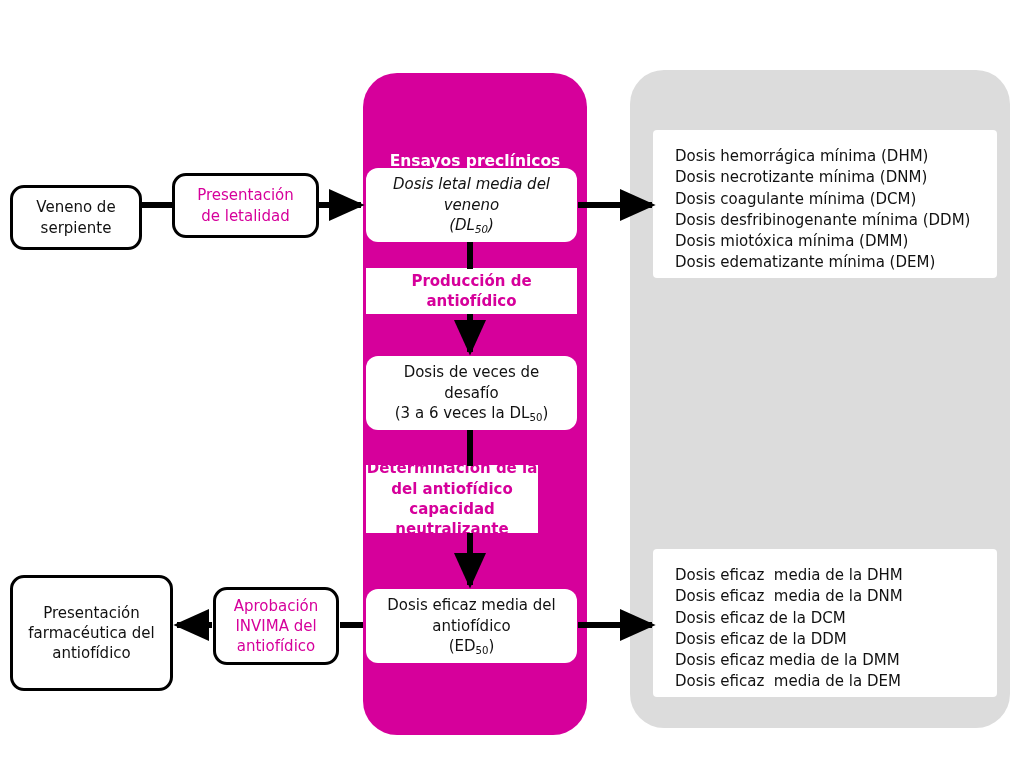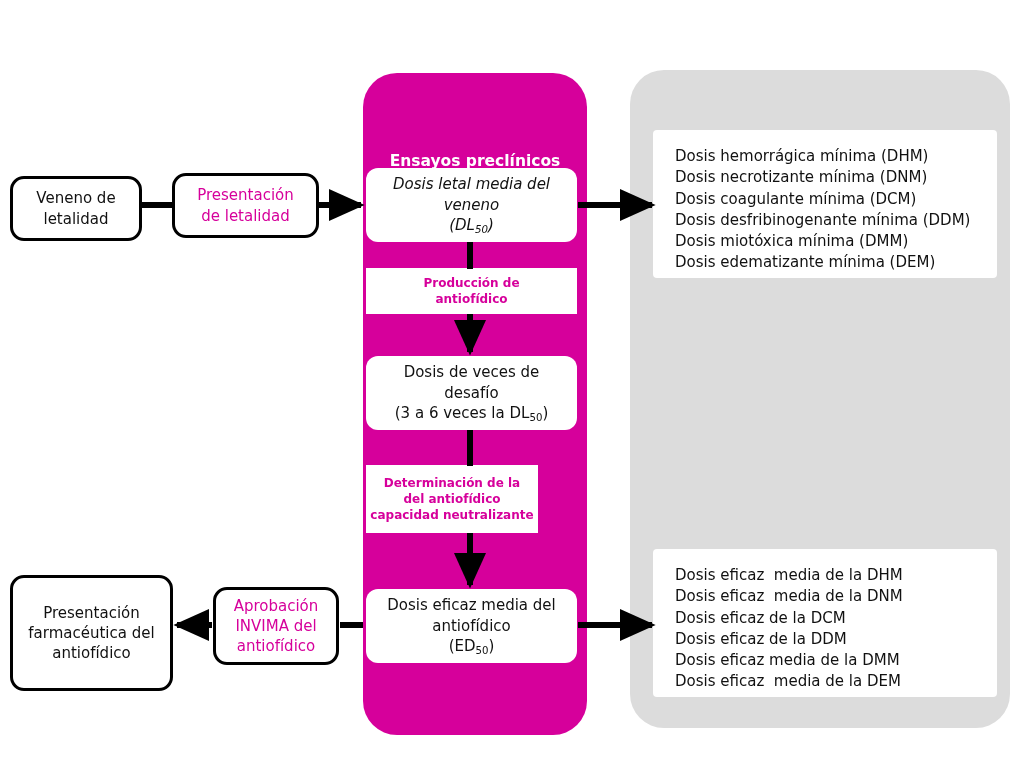--- a/index.html
+++ b/index.html
@@ -82,21 +82,21 @@
   }
   
   .box-white-square {
     background: #ffffff;
     border-radius: 0;
     display: flex;
     align-items: center;
     justify-content: center;
     text-align: center;
     line-height: 1.36;
-    font-size: 12px;
+    font-size: 15px;
     color: #D6009B;
     font-weight: bold;
   }
 
   
   .list-panel {
     background: #ffffff;
     border-radius: 4px;
     padding: 16px 0 16px 22px;
     font-size: 15px;
@@ -184,24 +184,24 @@
   </div>
 
   <div class="abs box-white-round" style="left:366px; top:589px; width:211px; height:74px;">
     <div>
       <span class="txt-line">Dosis eficaz media del</span>
       <span class="txt-line">antiofídico</span>
       <span class="txt-line"><span>(ED</span><sub>50</sub><span>)</span></span>
     </div>
   </div>
 
-  <div class="abs box-outline" style="left:10px; top:176px; width:132px; height:65px;">
+  <div class="abs box-outline" style="left:10px; top:185px; width:132px; height:65px;">
     <div>
       <span class="txt-line">Veneno de</span>
-      <span class="txt-line">letalidad</span>
+      <span class="txt-line">serpiente</span>
     </div>
   </div>
 
   <div class="abs box-outline magenta-text" style="left:172px; top:173px; width:147px; height:65px;">
     <div>
       <span class="txt-line">Presentación</span>
       <span class="txt-line">de letalidad</span>
     </div>
   </div>
 

